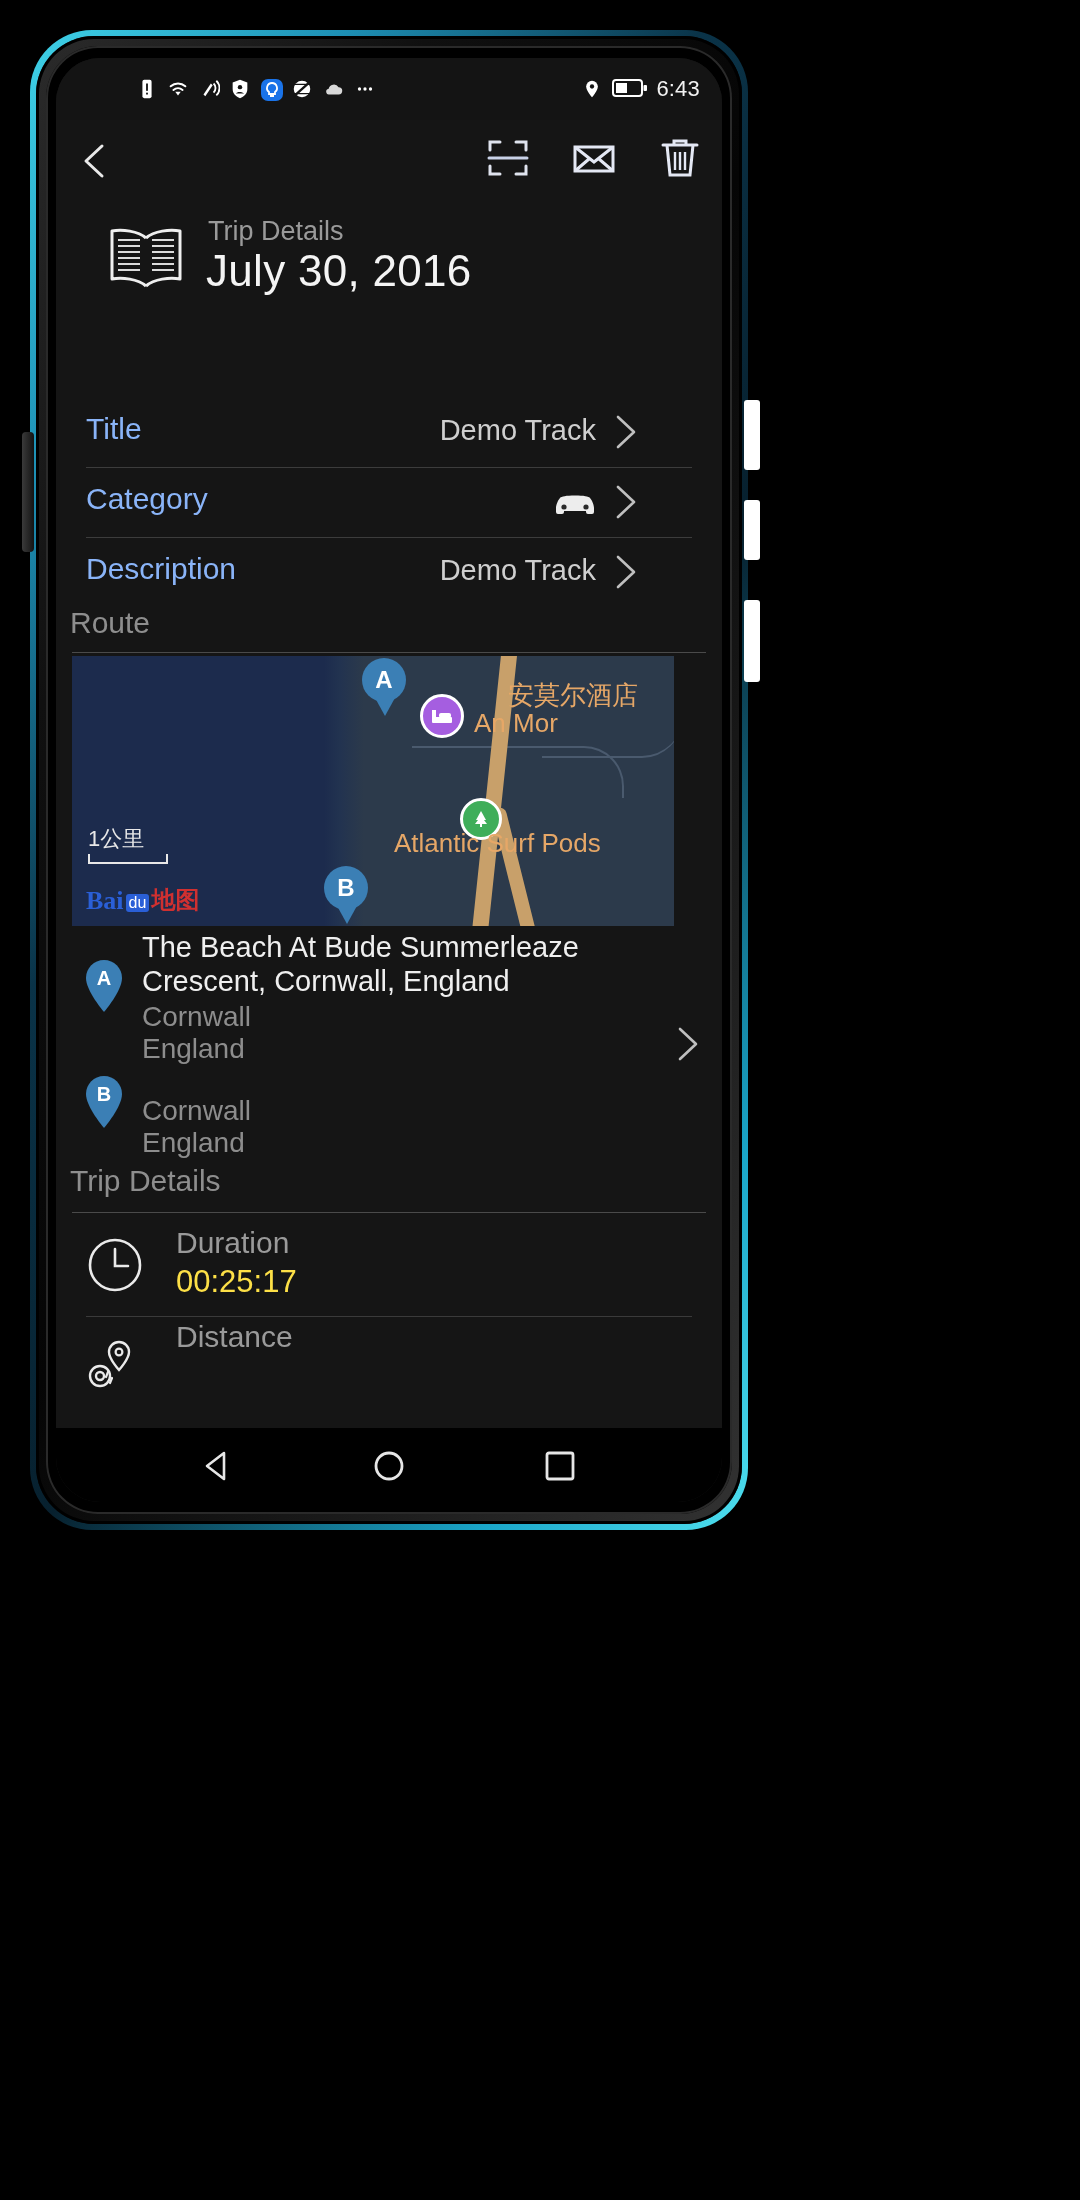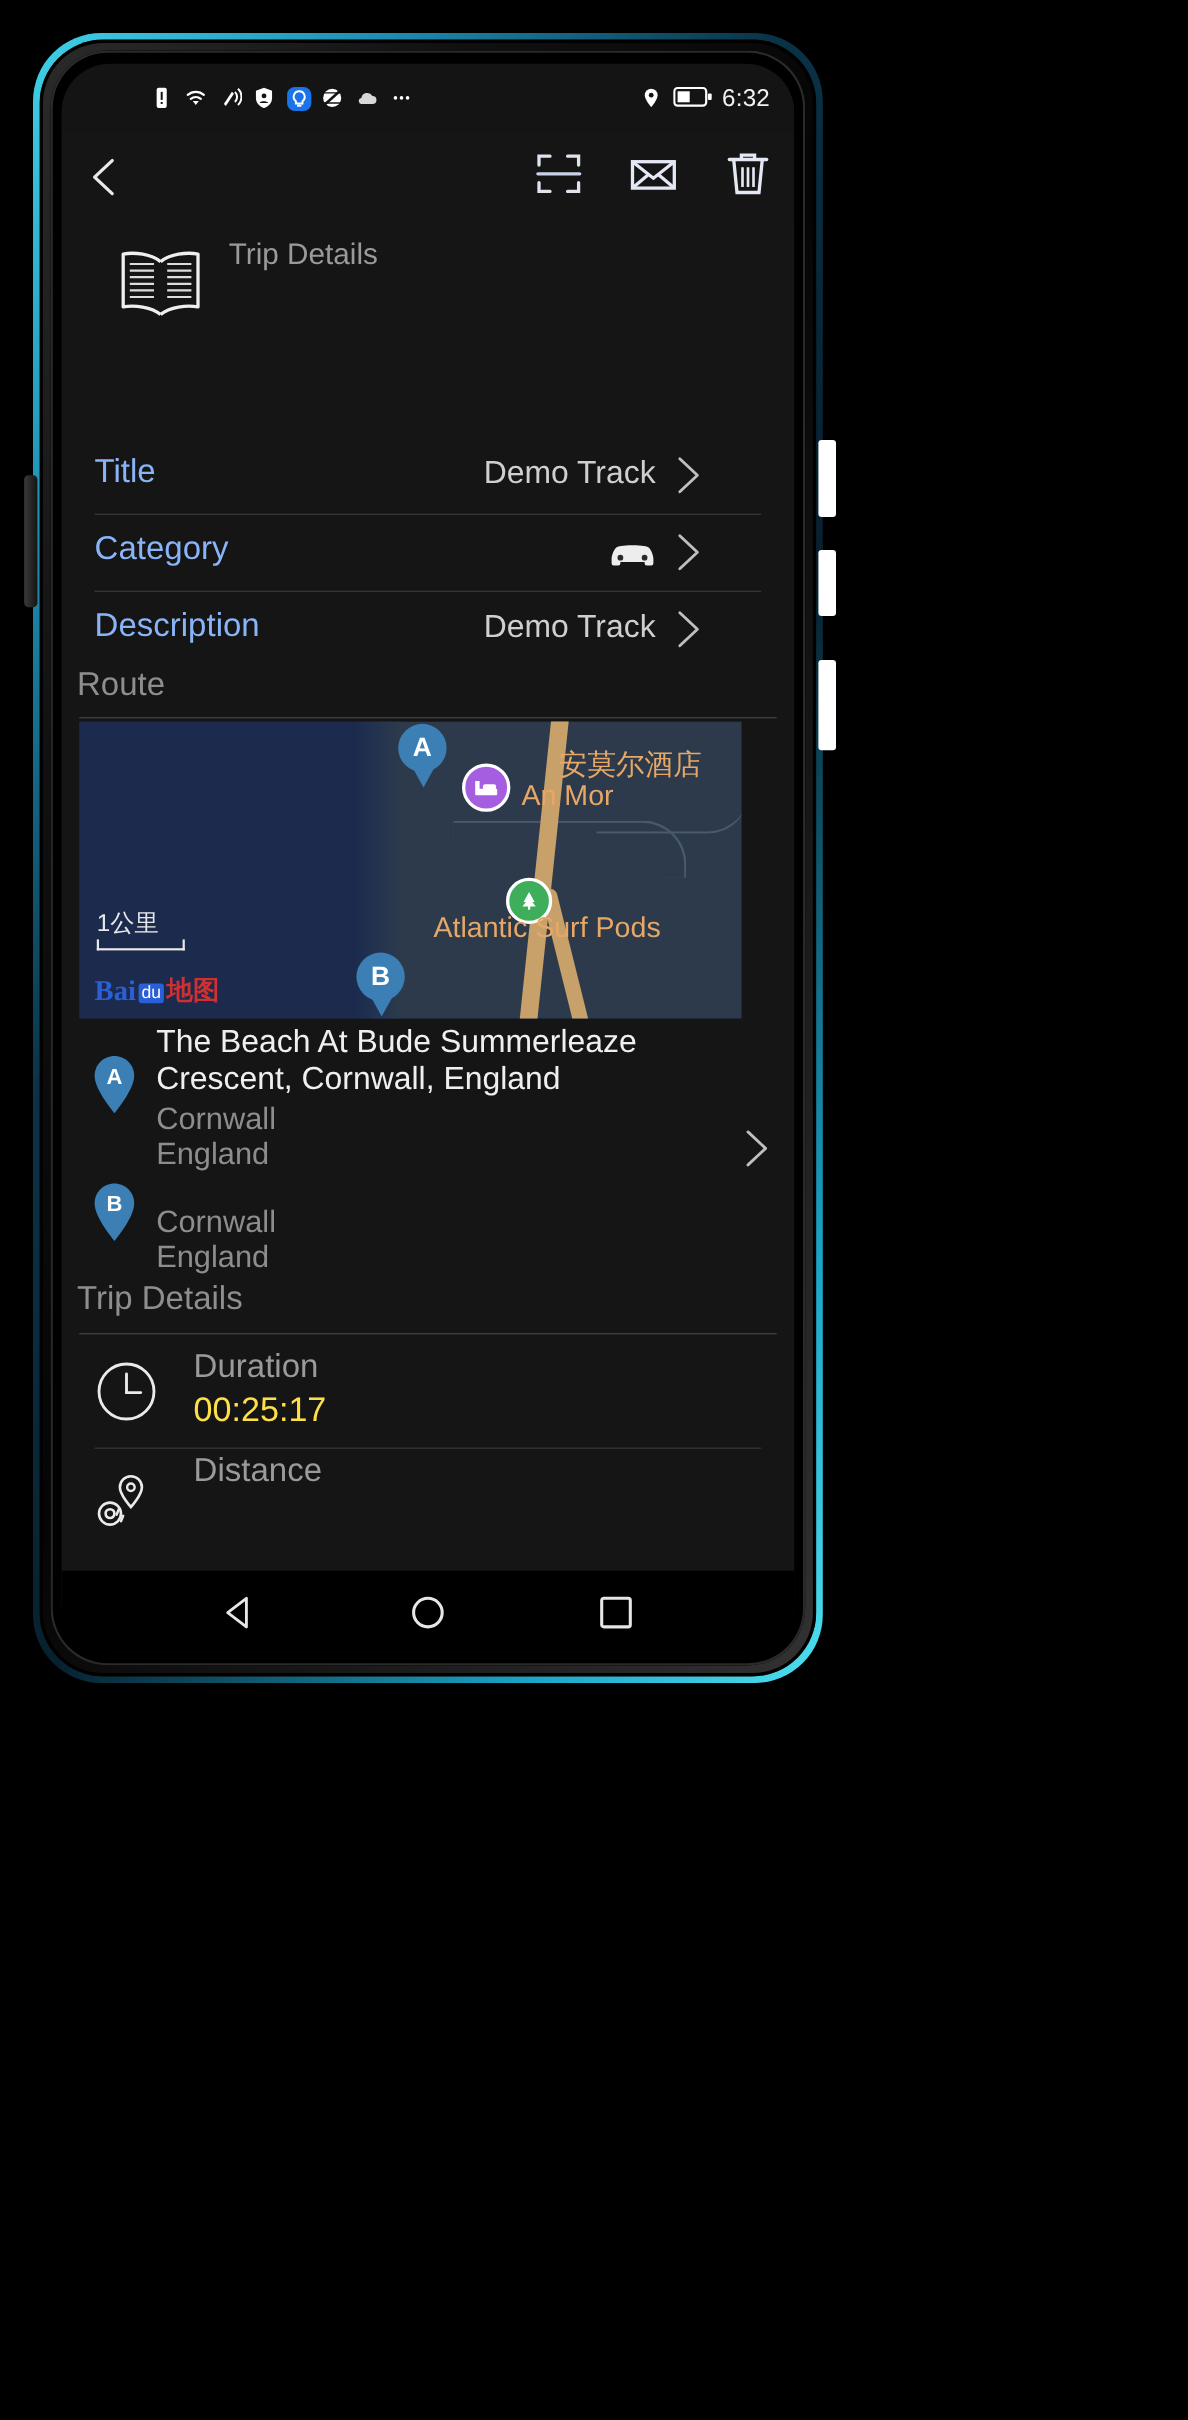--- a/index.html
+++ b/index.html
@@ -253,21 +253,21 @@
               <circle cx="12" cy="9" r="2.6" fill="#141414"></circle>
             </svg>
         </span>
         <span class="sb-ic" style="width:36px;">
           <svg width="36" height="20" viewBox="0 0 36 20">
               <rect x="1" y="2" width="29" height="16" rx="3" fill="none" stroke="#fff" stroke-width="2"></rect>
               <rect x="4" y="5" width="11" height="10" fill="#fff"></rect>
               <rect x="31.5" y="7" width="3.5" height="6" rx="1" fill="#fff"></rect>
             </svg>
         </span>
-        <span class="sb-time">6:32</span>
+        <span class="sb-time">6:43</span>
       </div>
     </div>
 
     <div class="appbar">
       <div class="back-ic">
         <svg width="46" height="46" viewBox="0 0 46 46">
             <path d="M30 8L14 23l16 15" stroke="#e9e9e9" stroke-width="3" fill="none" stroke-linecap="round" stroke-linejoin="round"></path>
           </svg>
       </div>
       <div class="appbar-actions">
@@ -298,20 +298,21 @@
     <div class="trip-head">
       <div class="book-ic">
         <svg width="84" height="84" viewBox="0 0 84 84">
           <path d="M42 20C34 13 18 11 8 13v48c10-2 26 0 34 7" stroke="#efefef" stroke-width="3" fill="none" stroke-linejoin="round"></path>
           <path d="M42 20c8-7 24-9 34-7v48c-10-2-26 0-34 7" stroke="#efefef" stroke-width="3" fill="none" stroke-linejoin="round"></path>
           <path d="M14 22h22M14 28h22M14 34h22M14 40h22M14 46h22M14 52h22" stroke="#dcdcdc" stroke-width="2"></path>
           <path d="M48 22h22M48 28h22M48 34h22M48 40h22M48 46h22M48 52h22" stroke="#dcdcdc" stroke-width="2"></path>
         </svg>
       </div>
       <div class="trip-sub">Trip Details</div>
+      <div class="trip-title">July 30, 2016</div>
     </div>
 
 
     <div class="row" style="top:340px;">
       <div class="row-key">Title</div>
       <div class="row-val">Demo Track</div>
       <div class="row-chev">
         <svg width="34" height="40" viewBox="0 0 34 40">
             <path d="M10 5l16 15-16 15" stroke="#bfbfbf" stroke-width="2.6" fill="none" stroke-linecap="round" stroke-linejoin="round"></path>
           </svg>

